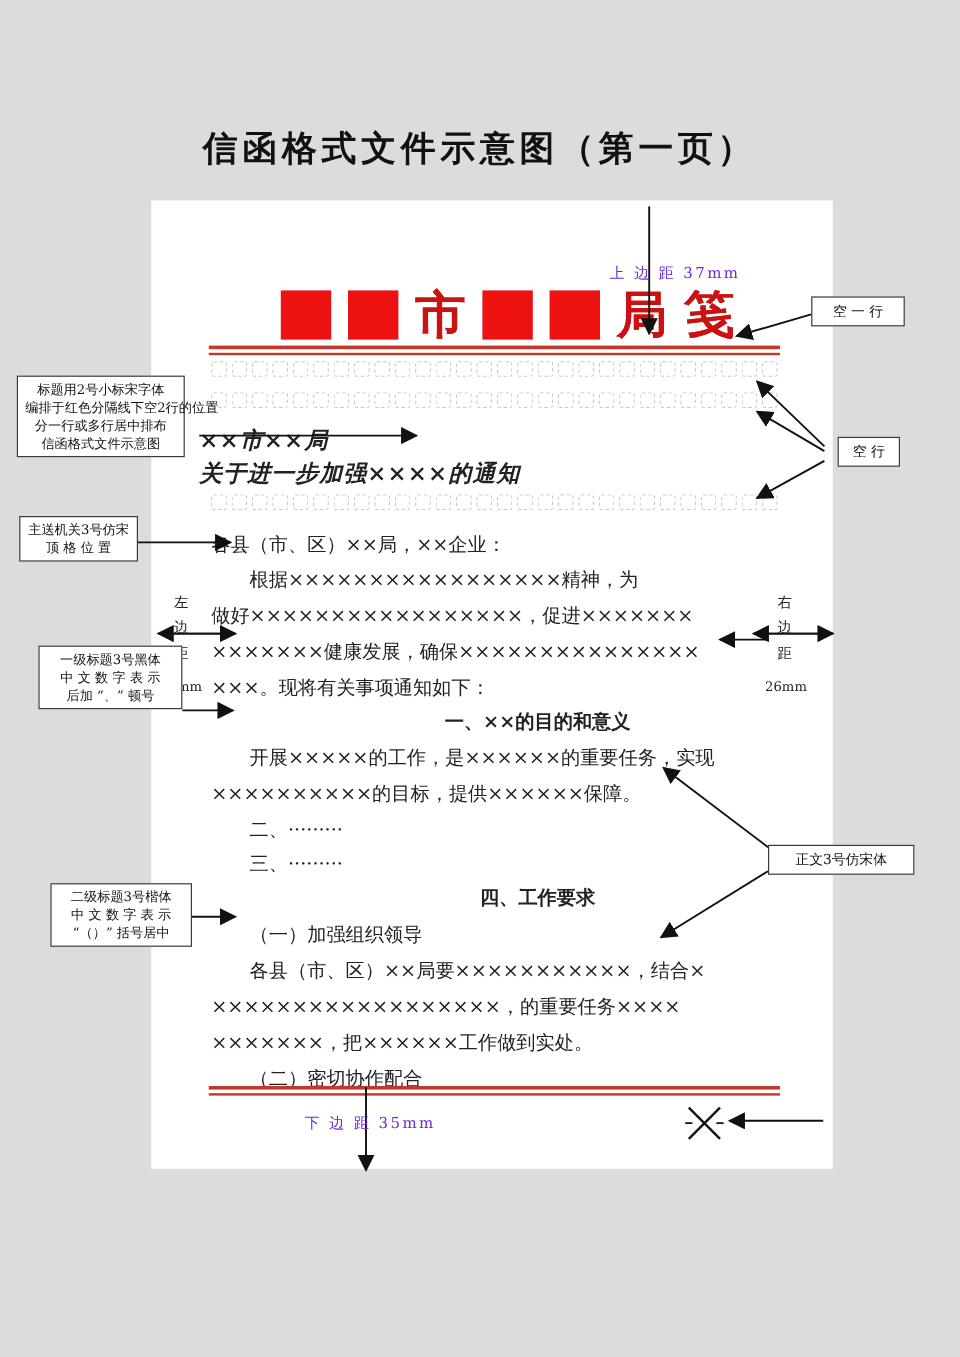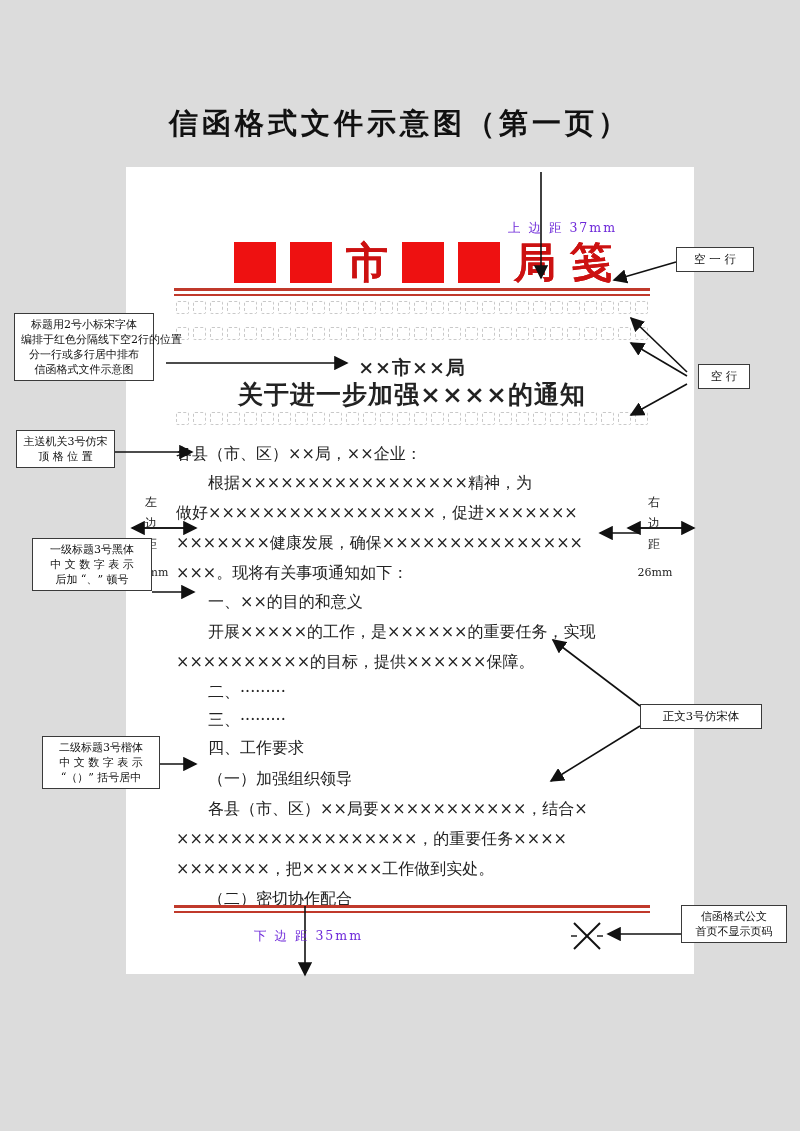--- a/index.html
+++ b/index.html
@@ -64,24 +64,24 @@
   }
 
   
   .doc{
     position:absolute;left:50px;width:480px;
     color:#222;
     font-family:"DejaVu Serif","Liberation Serif",serif;
     font-size:16px;line-height:30px;
     white-space:nowrap;
   }
-  .doc.center{text-align:center;width:472px;left:50px;}
+  .doc.center{text-align:left;width:472px;left:40px;font-style:italic;}
   .t1{font-size:19px;font-weight:700;letter-spacing:1px;}
-  .t2{font-size:25px;font-weight:700;letter-spacing:1px;}
-  .bold{font-weight:400;}
+  .t2{font-size:19px;font-weight:700;letter-spacing:1px;}
+  .bold{font-weight:700;text-align:center;}
   .indent{padding-left:32px;}
 
   
   .bot-red{
     position:absolute;left:48px;top:738px;width:476px;height:0;
     border-top:3px solid #c0392b;
   }
   .bot-red2{
     position:absolute;left:48px;top:744px;width:476px;height:0;
     border-top:2px solid #c0392b;
@@ -344,18 +344,14 @@
     <div>中 文 数 字 表 示</div>
     <div>“（）” 括号居中</div>
   </div>
 
   <div class="note" style="left:676px;top:247px;width:78px">空 一 行</div>
 
   <div class="note" style="left:698px;top:364px;width:52px">空 行</div>
 
   <div class="note" style="left:640px;top:704px;width:122px">正文3号仿宋体</div>
 
-  <div class="note tight" style="left:681px;top:905px;width:106px">
-    <div>信函格式公文</div>
-    <div>首页不显示页码</div>
-  </div>
 
 </div>
 
 </body></html>

